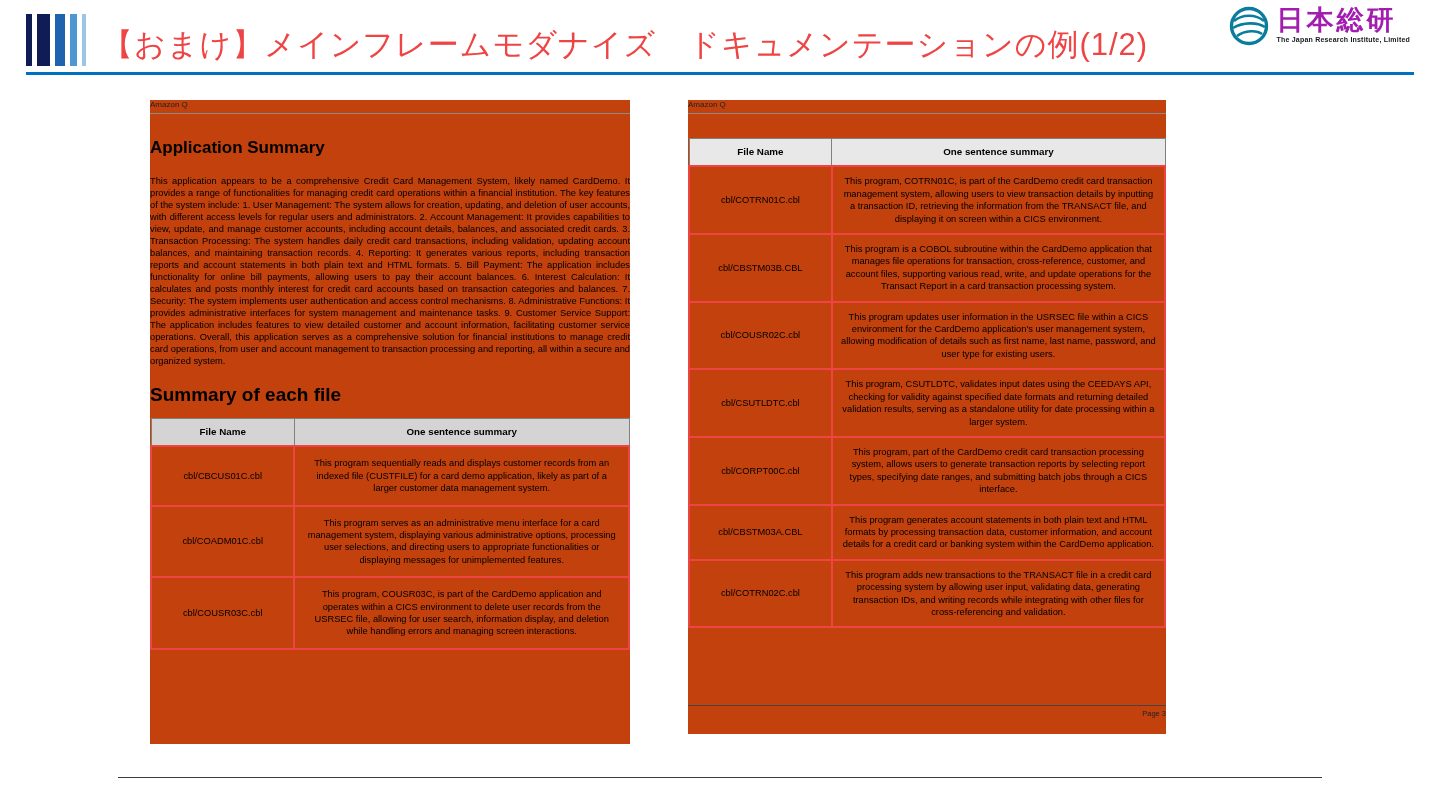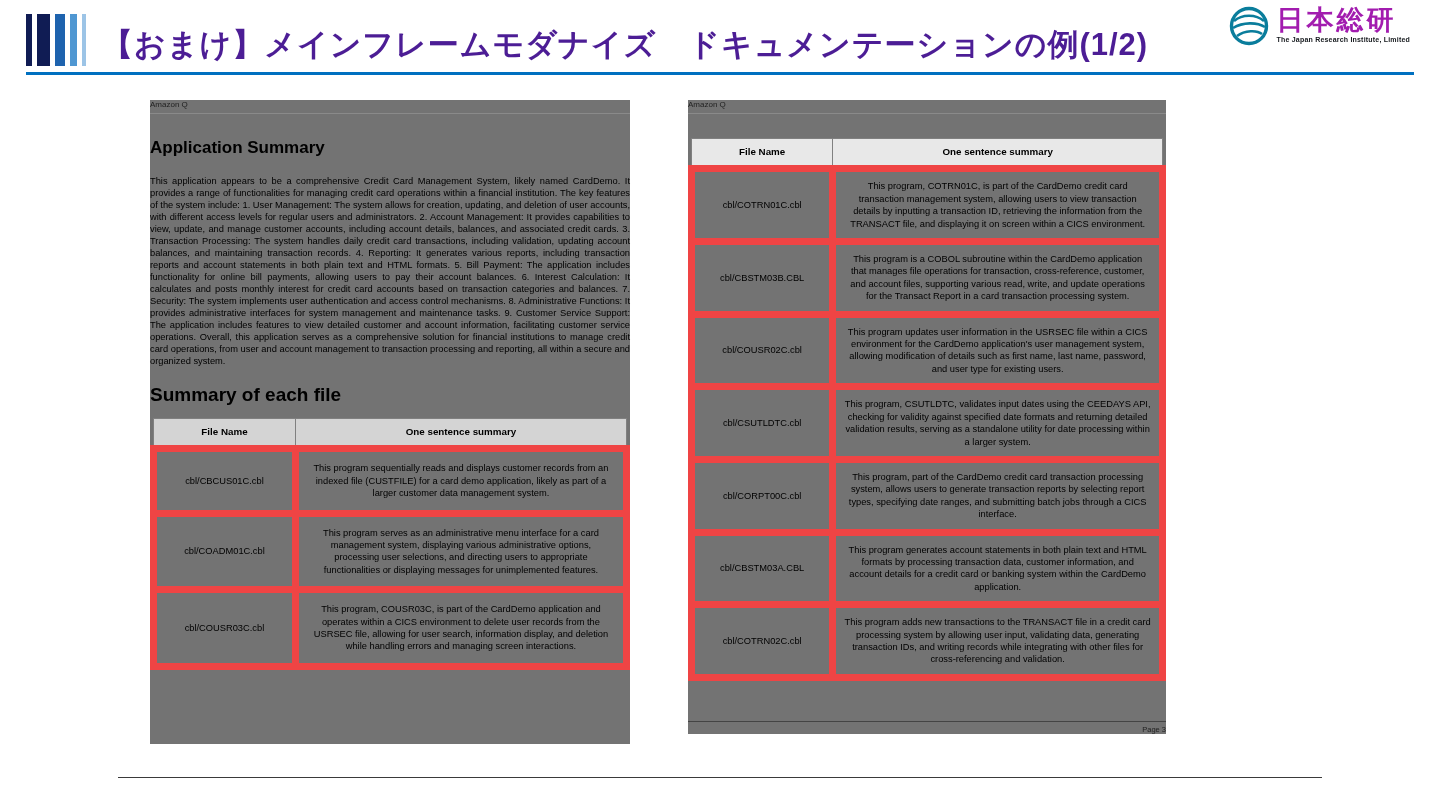--- a/index.html
+++ b/index.html
@@ -27,23 +27,23 @@
     height: 52px;
     margin-right: 16px;
   }
   .logo-bars i { display: block; }
   .bar1 { width: 6px;  background: #101c54; }
   .bar2 { width: 13px; background: #101c54; }
   .bar3 { width: 10px; background: #1e63ae; }
   .bar4 { width: 7px;  background: #4f97d2; }
   .bar5 { width: 4px;  background: #9cc4e6; }
   .slide-title {
-    color: #4c1d95;
+    color: #ef4444;
     font-size: 31px;
-    font-weight: bold;
+    font-weight: normal;
     letter-spacing: 1px;
     white-space: nowrap;
     margin-top: 9px;
   }
   .header-rule {
     position: absolute;
     top: 72px; left: 26px; right: 26px;
     height: 3px;
     background: #0070c0;
   }
@@ -66,21 +66,21 @@
   }
   .jri-sub {
     font-size: 7px;
     font-weight: bold;
     color: #15191d;
     margin-top: 2px;
     letter-spacing: 0.2px;
   }
 
   
-  .doc-page { position: absolute; background: #737373; }
+  .doc-page { position: absolute; background: #c2410c; }
   #page-left  { left: 150px; top: 100px; width: 480px; height: 644px; }
   #page-right { left: 688px; top: 100px; width: 478px; height: 634px; }
 
   .doc-app { font-size: 8px; color: #222; }
   .doc-rule { border-top: 1px solid #8a8a8a; margin-top: 4px; }
 
   .doc-h1 { font-size: 17px; font-weight: bold; margin: 24px 0 17px; }
   .doc-h2 { font-size: 19px; font-weight: bold; margin: 17px 0 12px; }
 
   .doc-body {
@@ -98,29 +98,29 @@
   }
   .doc-table th {
     border: 1px solid #808080;
     padding: 7px 4px;
     font-weight: bold;
     font-size: 9.8px;
   }
   #page-left  .doc-table th { background: #d4d4d4; }
   #page-right .doc-table th { background: #e8e8e8; }
   .doc-table td {
-    border: 7px solid #ef4444;
+    border: 2px solid #ef4444;
     text-align: center;
     padding: 10px 10px;
   }
   #page-right .doc-table td { padding: 8px 8px; }
   .doc-table td.file { width: 30%; white-space: nowrap; }
   #page-right .doc-table { margin-top: 24px; }
 
-  .page-footer { position: absolute; left: 0; right: 0; bottom: 0; }
+  .page-footer { position: absolute; left: 0; right: 0; bottom: 16px; }
   .footer-rule { border-top: 1px solid #444; }
   .page-num {
     text-align: right;
     font-size: 7.5px;
     color: #222;
     padding-top: 3px;
   }
 
   
   .bottom-rule {

